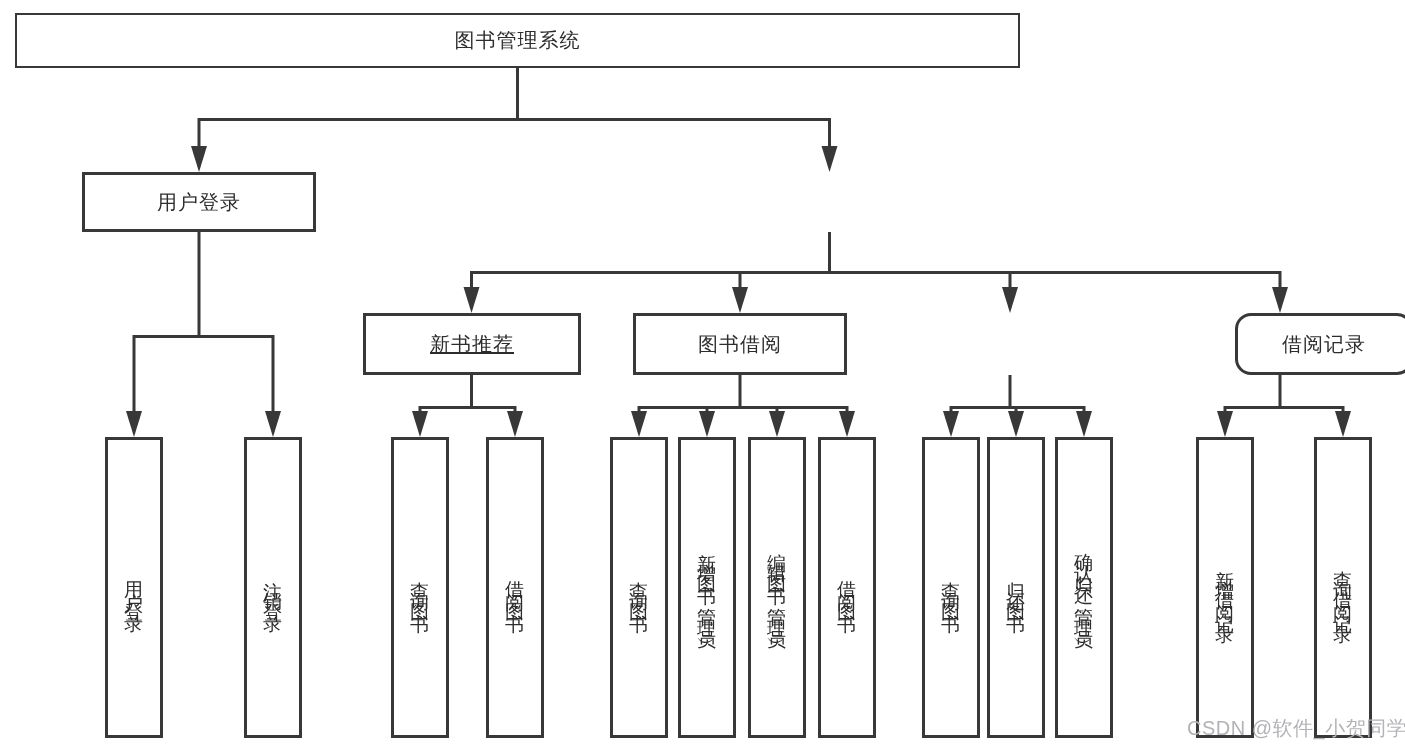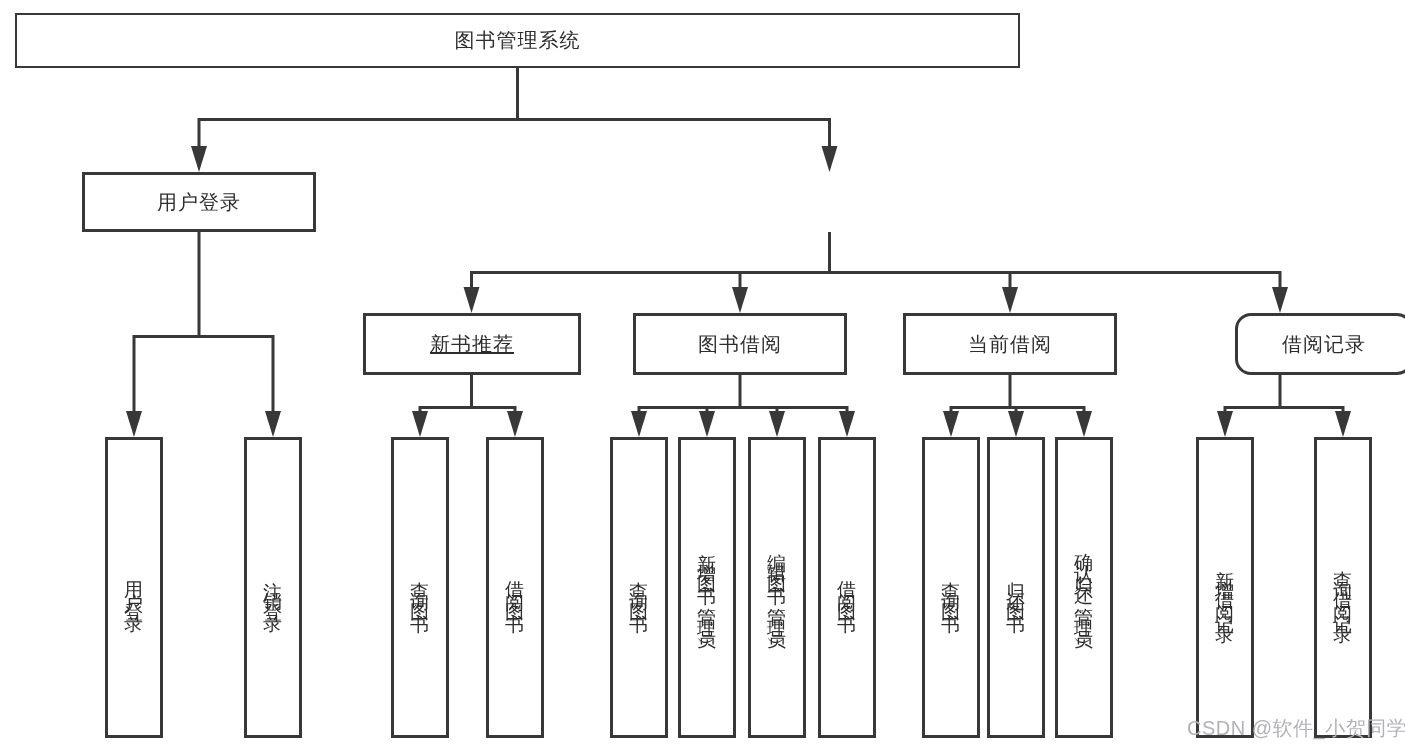--- a/index.html
+++ b/index.html
@@ -111,21 +111,20 @@
       <polygon points="1335,411 1351,411 1343,437"></polygon>
     </g>
   </svg>
 
   <div class="node root">图书管理系统</div>
 
   <div class="node lvl2" style="left:82px; width:234px;">用户登录</div>
 
   <div class="node lvl3" style="left:363px; width:218px;text-decoration:underline;">新书推荐</div>
   <div class="node lvl3" style="left:633px; width:214px;">图书借阅</div>
-  <div class="node lvl3" style="left:903px; width:214px;">当前借阅</div>
   <div class="node lvl3" style="left:1235px; width:178px;border-radius:16px;">借阅记录</div>
 
   <div class="leaf" style="left:105px;">
     <span>用户登录</span>
   </div>
   <div class="leaf" style="left:244px;">
     <span>注销登录</span>
   </div>
 
   <div class="leaf" style="left:391px;">

